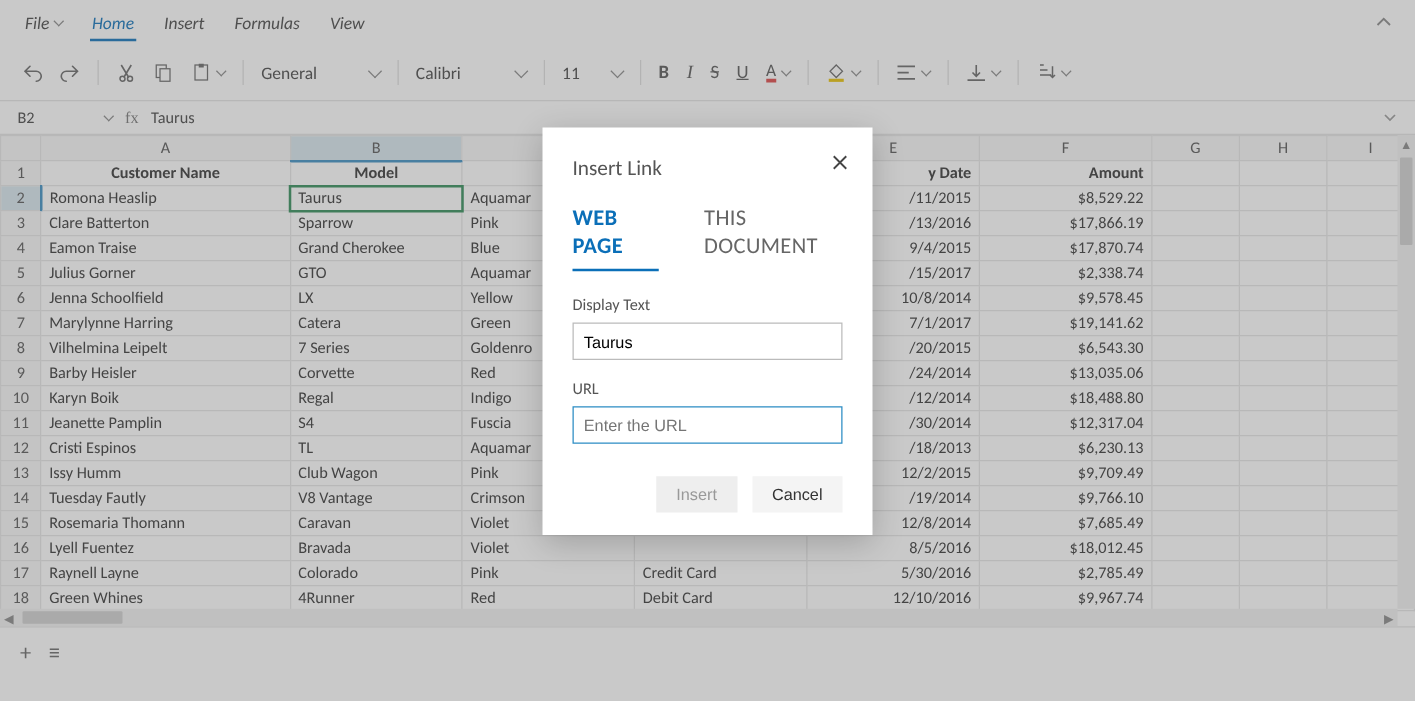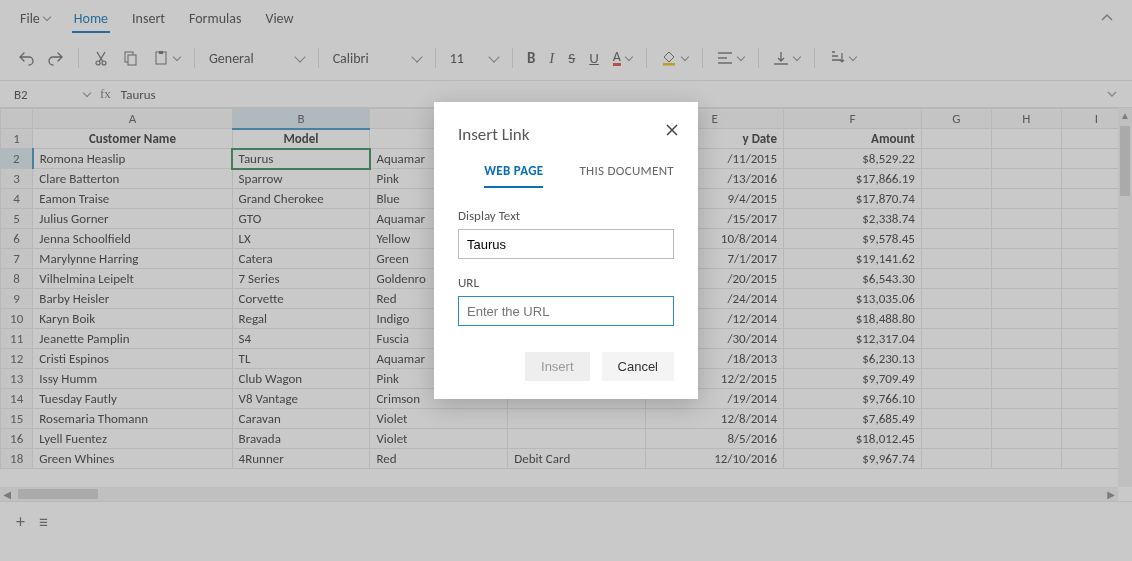--- a/index.html
+++ b/index.html
@@ -1,20 +1,20 @@
 <!DOCTYPE html>
 <html><head>
 <meta charset="utf-8">
 <style>
 * { box-sizing: border-box; margin: 0; padding: 0; }
 body { font-family: -apple-system, "Segoe UI", Calibri, Arial, sans-serif; font-size: 13px; color: #333; background: #fff; width: 1132px; height: 561px; overflow: hidden; position: relative; }
 
 
 .menubar { display: flex; align-items: center; height: 36px; padding: 0 18px; gap: 20px; font-size: 14px; color: #444; }
-.menubar .item { cursor: pointer; padding: 6px 2px; }
+.menubar .item { cursor: pointer; padding: 6px 2px; font-style: italic; }
 .menubar .file { display: flex; align-items: center; gap: 4px; }
 .menubar .active { color: #0b6fb8; border-bottom: 2px solid #0b6fb8; font-weight: 500; padding-bottom: 4px; }
 .collapse-caret { margin-left: auto; color: #777; }
 
 
 .toolbar { display: flex; align-items: center; height: 44px; padding: 0 18px; gap: 14px; color: #555; font-size: 14px; }
 .toolbar .sep { width: 1px; height: 20px; background: #ddd; }
 .toolbar .tb-item { display: flex; align-items: center; gap: 5px; cursor: pointer; }
 .toolbar .dd { border: 0; background: transparent; font-size: 14px; color: #444; appearance: none; padding-right: 4px; }
 .chev { width: 8px; height: 8px; border-right: 1.5px solid #888; border-bottom: 1.5px solid #888; transform: rotate(45deg); margin-top: -3px; }
@@ -49,21 +49,21 @@
 
 .sheetbar { display: flex; align-items: center; height: 40px; padding: 0 16px; gap: 14px; border-top: 1px solid #e6e6e6; }
 .sheetbar .plus, .sheetbar .menu { color: #666; font-size: 18px; cursor: pointer; }
 .sheetbar .tab { background: #f3f3f3; padding: 8px 14px; font-size: 13px; color: #333; cursor: pointer; border-top: 2px solid transparent; }
 
 
 .overlay { position: absolute; inset: 0; background: rgba(100,100,100,0.35); display: flex; align-items: flex-start; justify-content: center; }
 .dialog { background: #fff; width: 264px; margin-top: 102px; box-shadow: 0 6px 24px rgba(0,0,0,0.2); padding: 22px 24px 18px; position: relative; }
 .dialog .title { font-size: 17px; color: #555; font-weight: 400; margin-bottom: 18px; }
 .dialog .close { position: absolute; right: 18px; top: 20px; cursor: pointer; color: #444; }
-.dialog .tabs { display: flex; gap: 36px; justify-content: flex-end; margin-bottom: 20px; font-size: 13px; color: #666; letter-spacing: 0.3px; }
+.dialog .tabs { display: flex; gap: 36px; justify-content: center; margin-bottom: 20px; font-size: 18px; color: #666; letter-spacing: 0.3px; }
 .dialog .tabs .dtab { padding-bottom: 8px; cursor: pointer; }
 .dialog .tabs .dtab.active { color: #0b6fb8; border-bottom: 2px solid #0b6fb8; font-weight: 600; }
 .dialog label { display: block; font-size: 13px; color: #555; margin-bottom: 6px; }
 .dialog input[type=text] { width: 100%; height: 30px; border: 1px solid #bbb; padding: 0 8px; font-size: 13px; margin-bottom: 16px; }
 .dialog input.url-input { border: 1px solid #2b8cc4; }
 .dialog .actions { display: flex; justify-content: flex-end; gap: 12px; margin-top: 10px; }
 .dialog .btn { padding: 7px 16px; font-size: 13px; border: none; cursor: pointer; background: #f4f4f4; color: #333; }
 .dialog .btn.primary { background: #eee; color: #999; }
 
 svg { display: block; }
@@ -391,20 +391,32 @@
           <td class=""></td>
         </tr>
         <tr>
           <th class="rowhead">16</th>
           <td class="">Lyell Fuentez</td>
           <td class="">Bravada</td>
           <td class="">Violet</td>
           <td class=""></td>
           <td class="num">8/5/2016</td>
           <td class="num">$18,012.45</td>
+          <td class=""></td>
+          <td class=""></td>
+          <td class=""></td>
+        </tr>
+        <tr>
+          <th class="rowhead">17</th>
+          <td class="">Raynell Layne</td>
+          <td class="">Colorado</td>
+          <td class="">Pink</td>
+          <td class="">Credit Card</td>
+          <td class="num">5/30/2016</td>
+          <td class="num">$2,785.49</td>
           <td class=""></td>
           <td class=""></td>
           <td class=""></td>
         </tr>
         <tr>
           <th class="rowhead">18</th>
           <td class="">Green Whines</td>
           <td class="">4Runner</td>
           <td class="">Red</td>
           <td class="">Debit Card</td>

